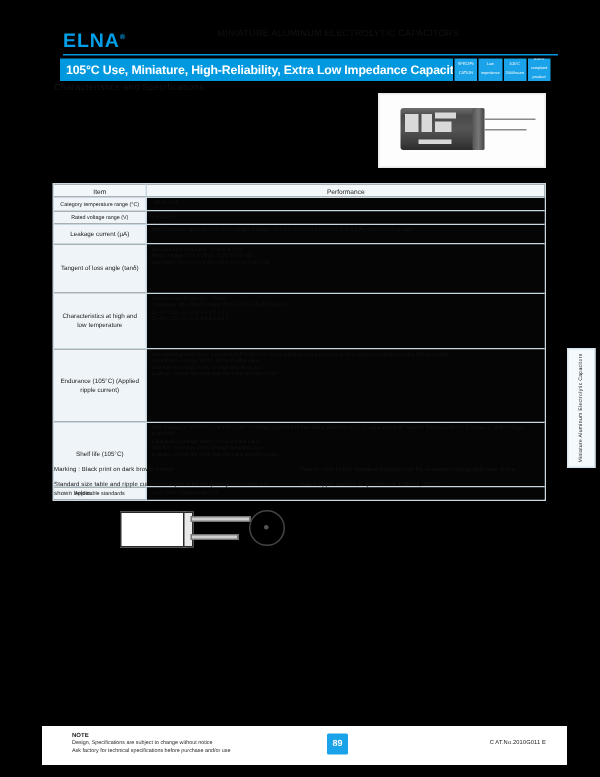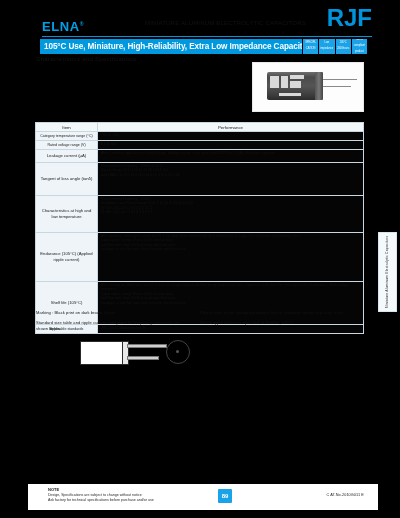--- a/index.html
+++ b/index.html
@@ -94,21 +94,20 @@
 </head>
 <body>
 
 <div class="page">
 
   <div class="hdr">
     <div class="logo">
       <span>ELNA</span><sup>®</sup>
     </div>
     <div class="hdr-sub">MINIATURE ALUMINUM ELECTROLYTIC CAPACITORS</div>
-    <div class="rjf">RJF</div>
     <div class="hdr-rule"></div>
   </div>
 
   <div class="banner">105°C Use, Miniature, High-Reliability, Extra Low Impedance Capacitors</div>
   <div class="badges">
     <div class="badge">
       <span>
         <span>SPECIFI-</span><br>
         <span>CATION</span>
       </span>

